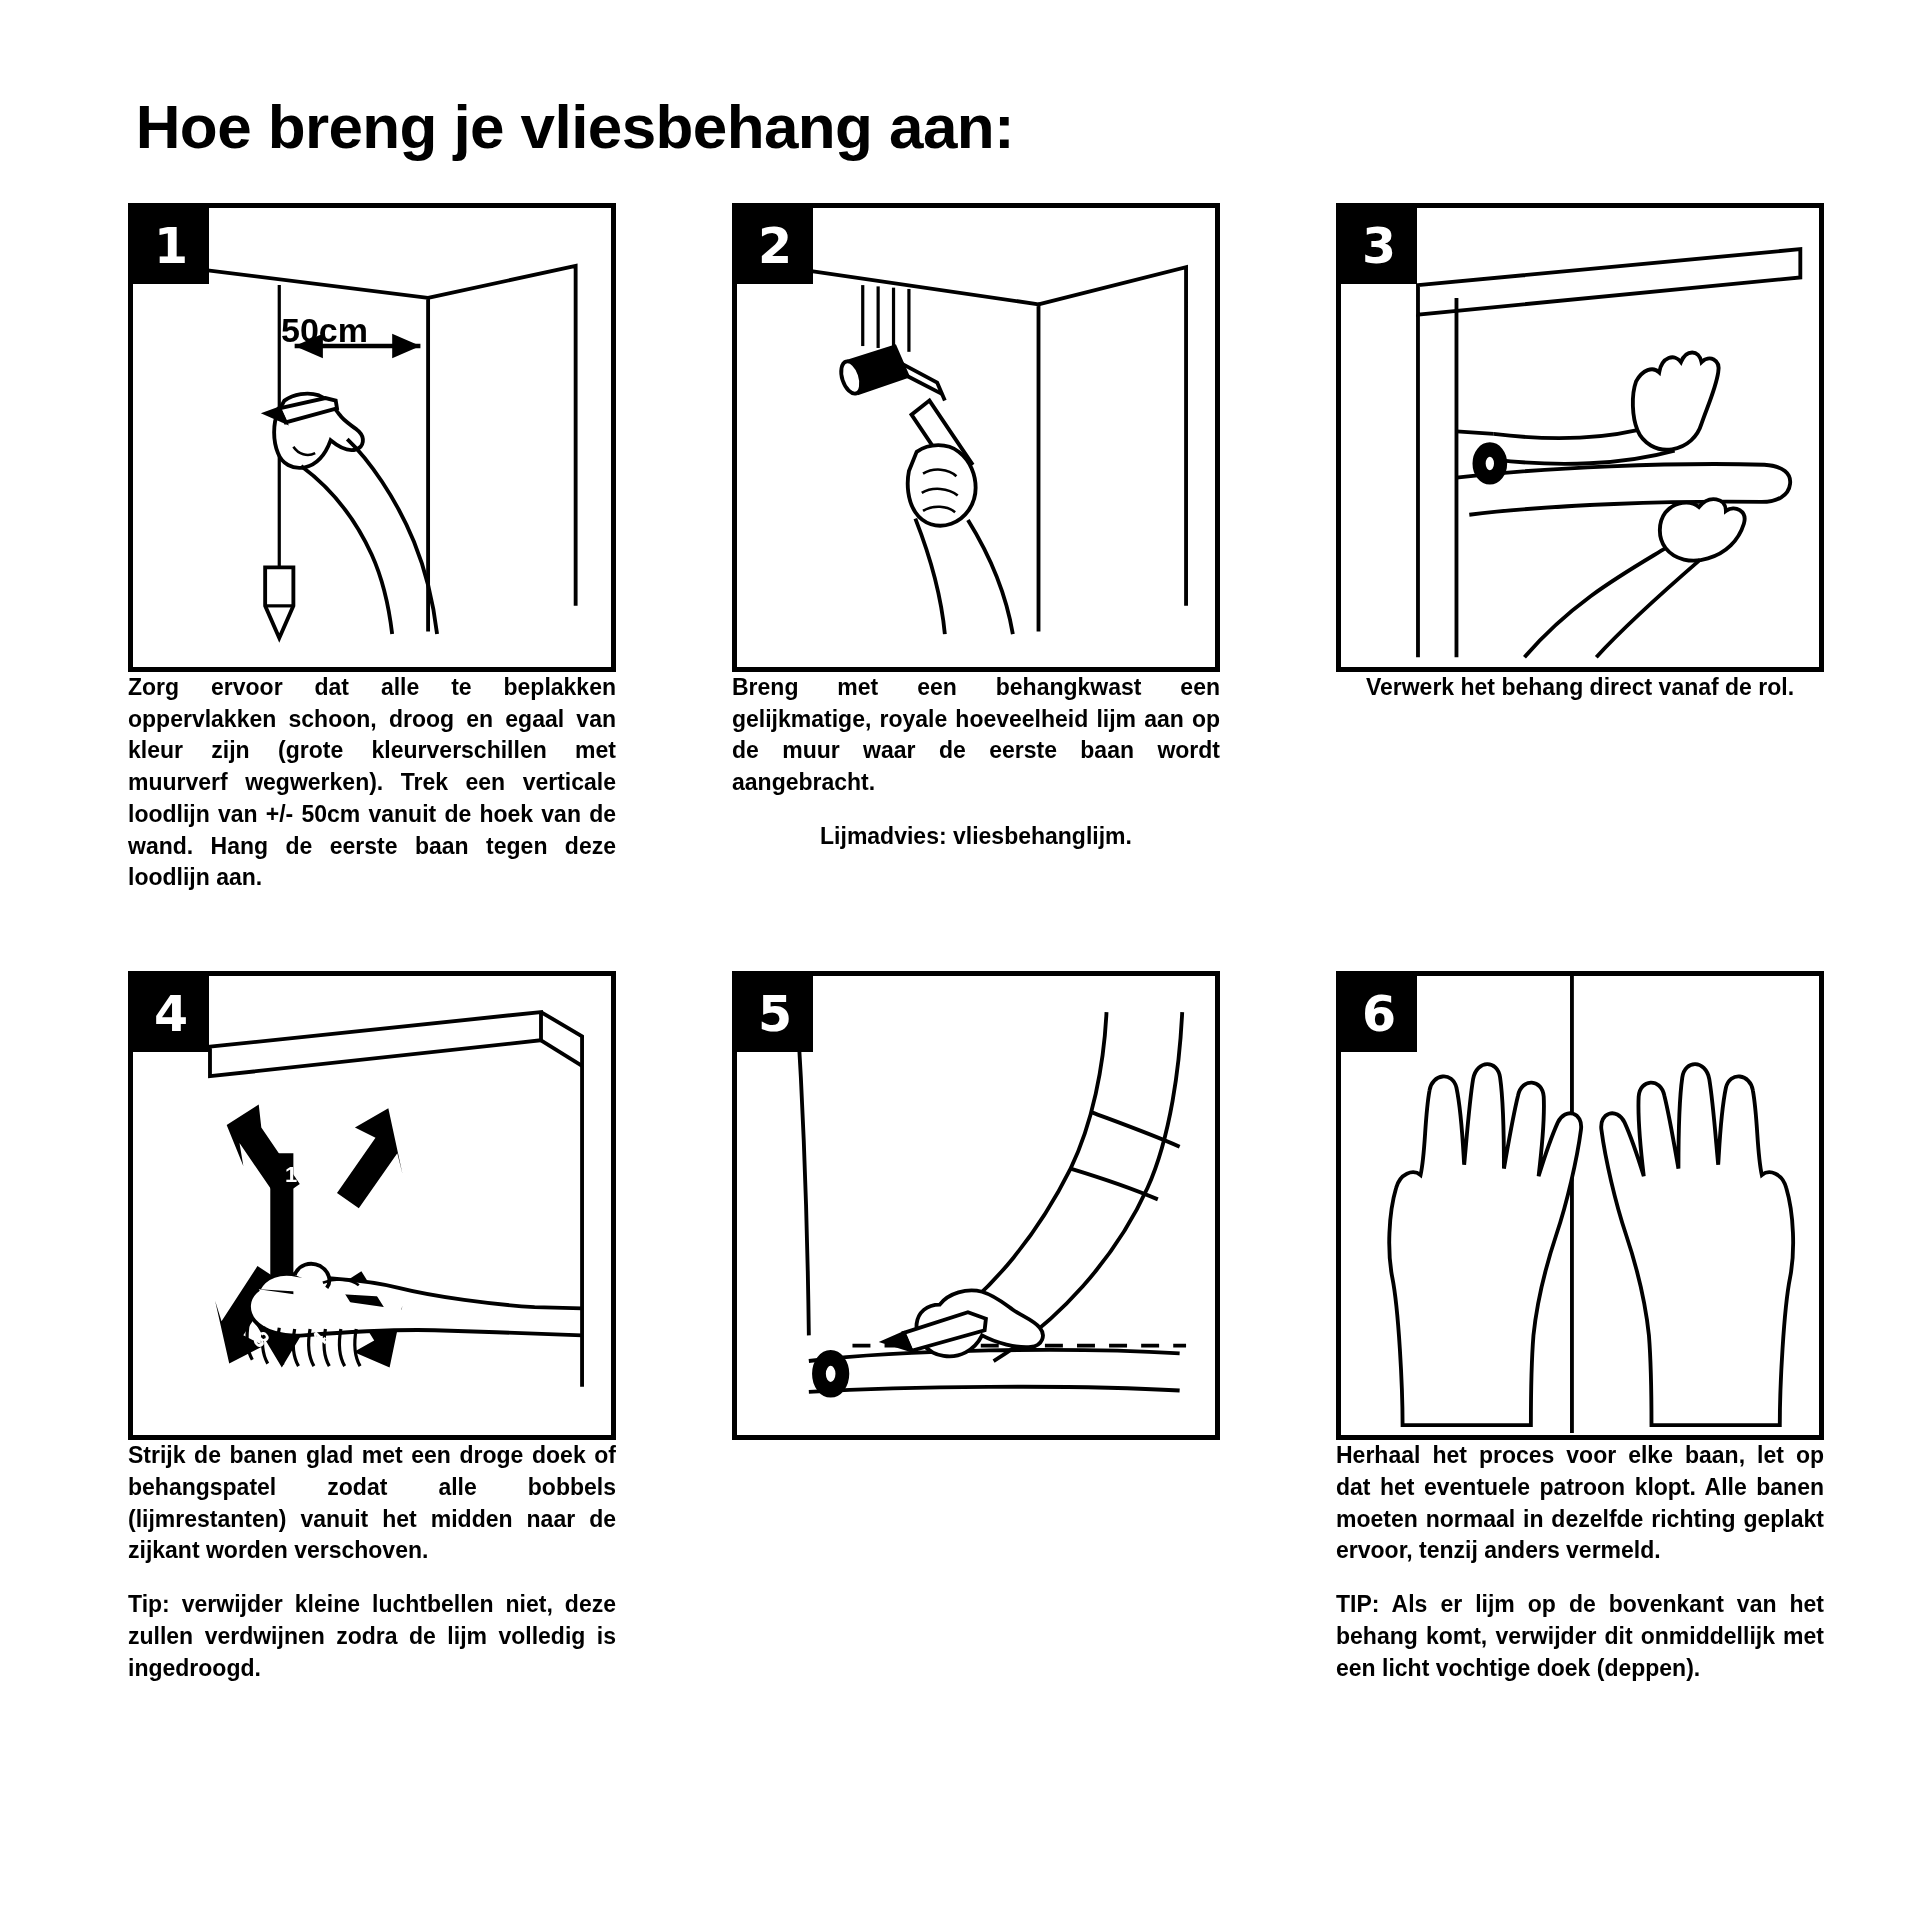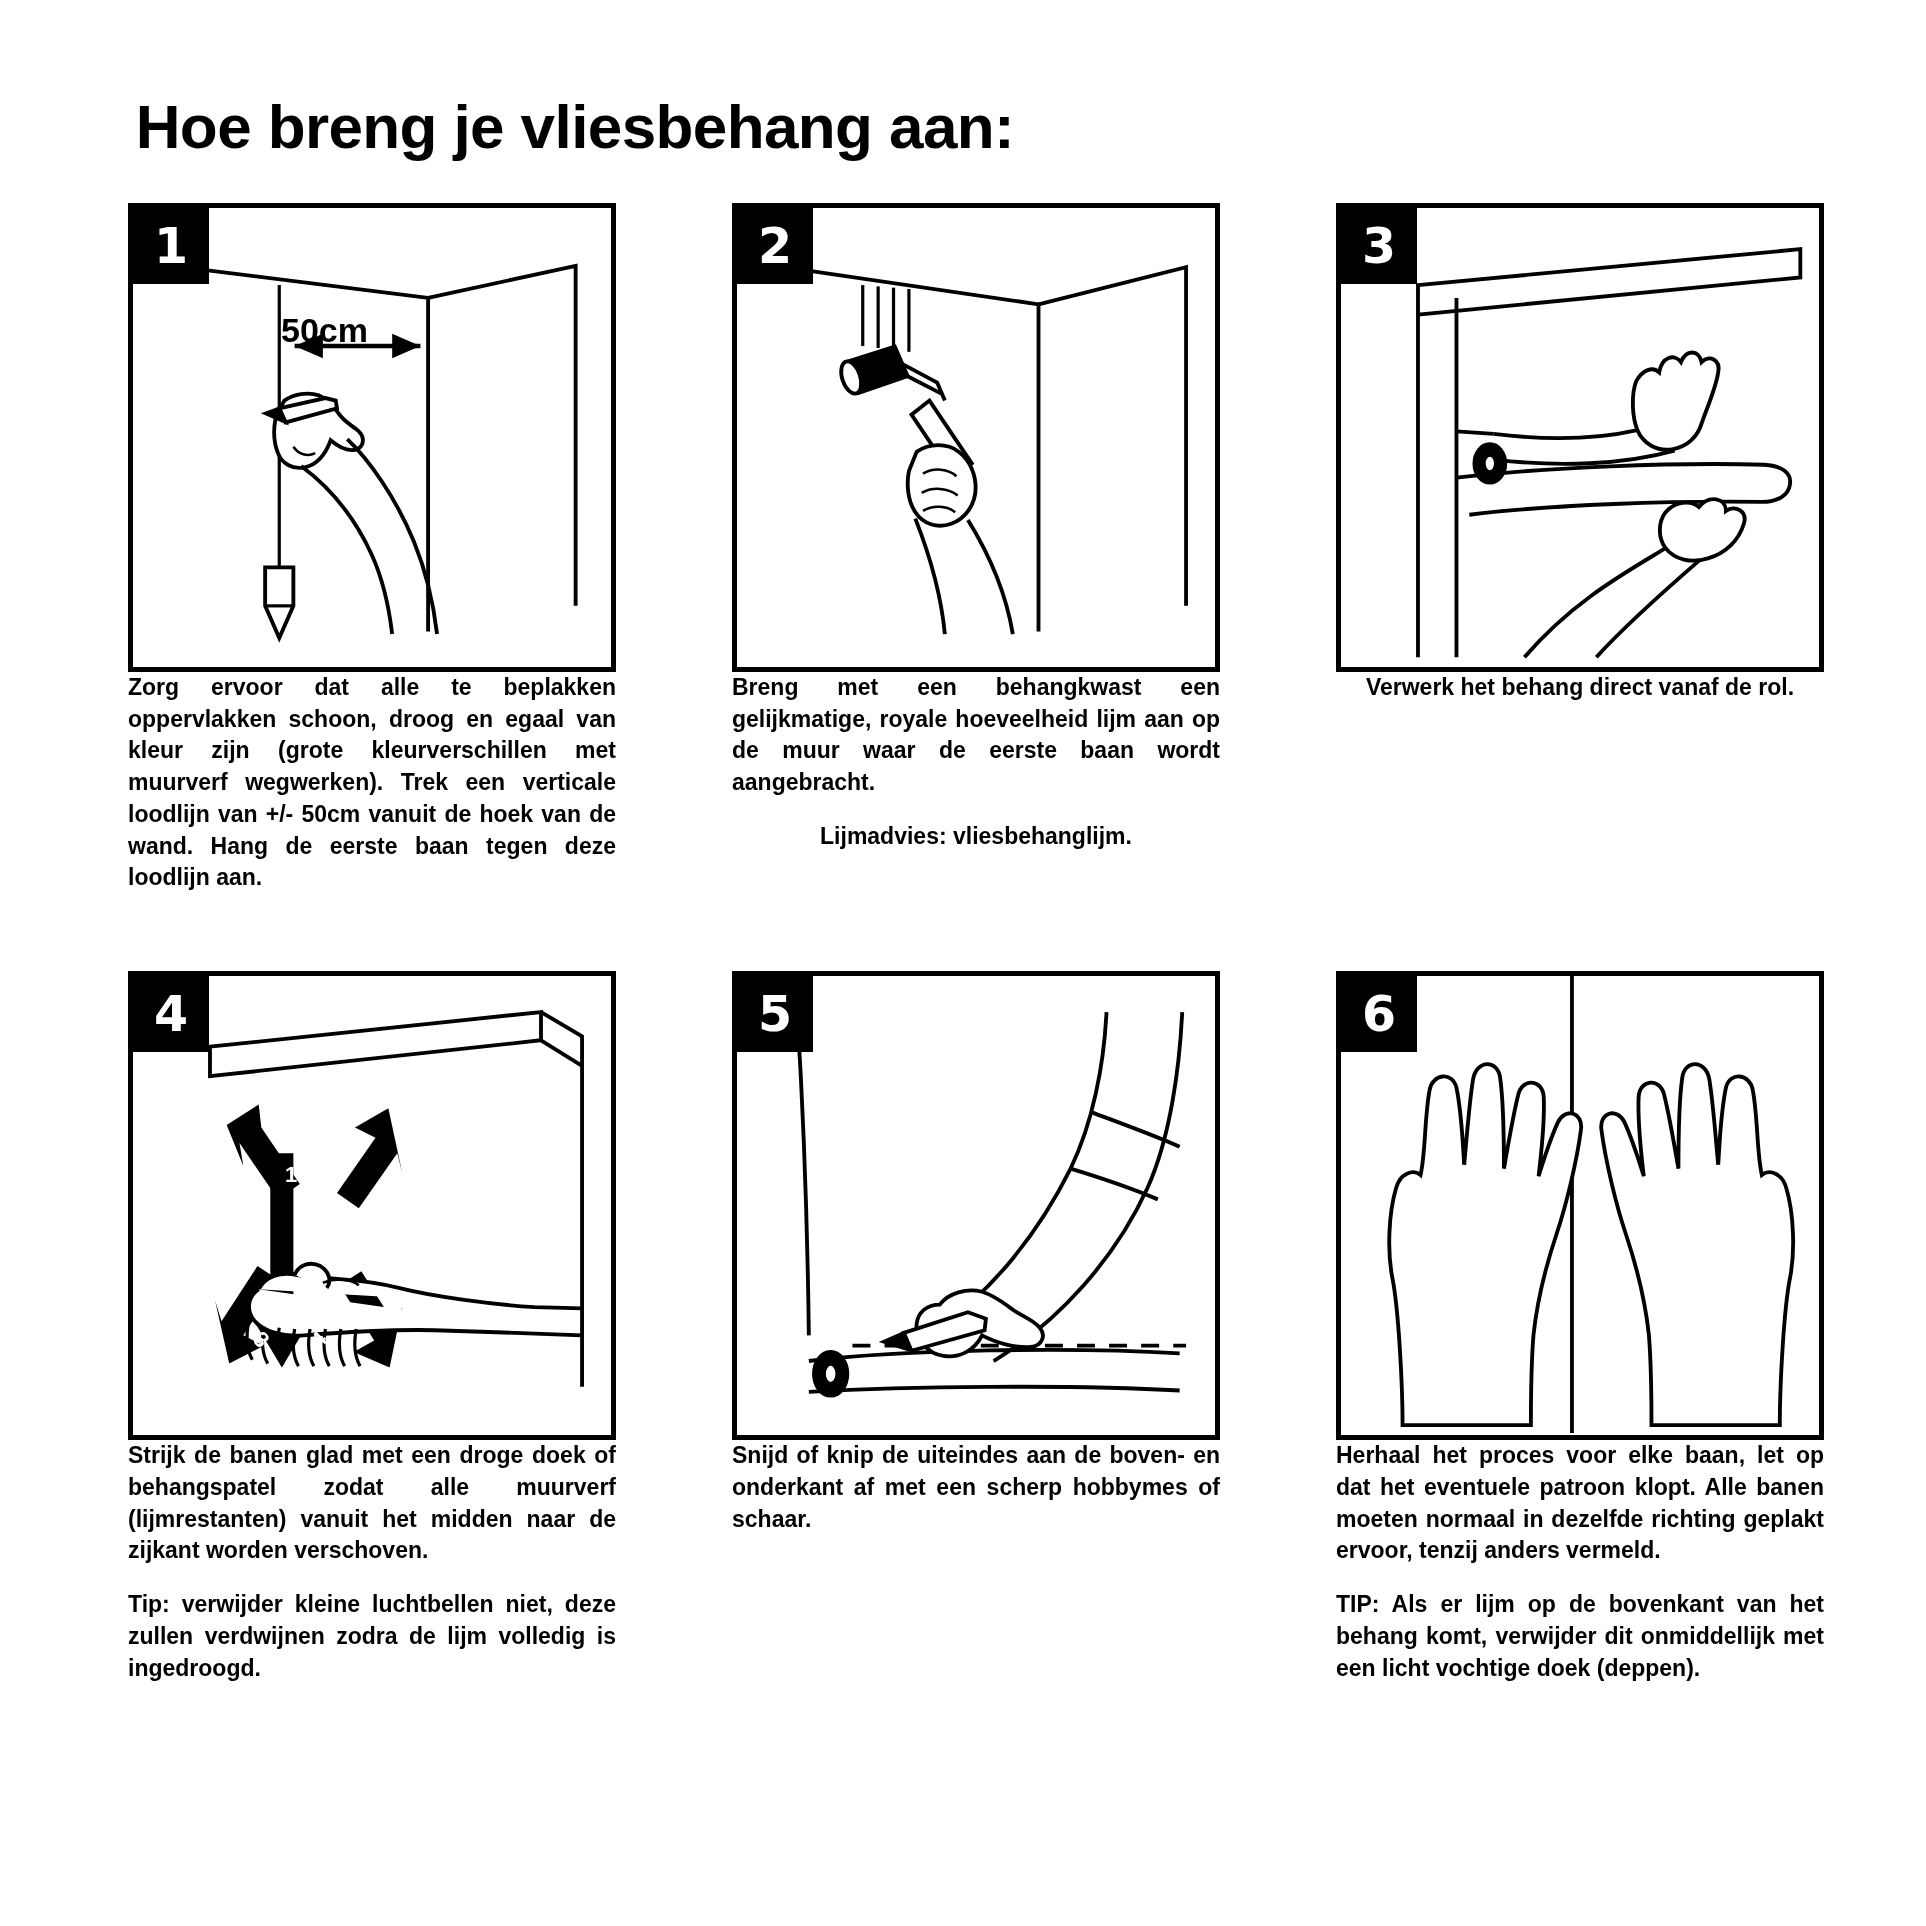--- a/index.html
+++ b/index.html
@@ -213,21 +213,21 @@
           <path d="M348 550 C344 572 346 594 354 608" stroke-width="5"></path>
         </svg>
         <div class="badge">4</div>
         <div style="position:absolute;left:152px;top:186px;color:#fff;font-size:22px;font-weight:bold;">1</div>
         <div style="position:absolute;left:117px;top:193px;color:#fff;font-size:22px;font-weight:bold;transform:rotate(-45deg);">2</div>
         <div style="position:absolute;left:122px;top:351px;color:#fff;font-size:22px;font-weight:bold;transform:rotate(45deg);">3</div>
         <div style="position:absolute;left:180px;top:351px;color:#fff;font-size:22px;font-weight:bold;transform:rotate(-45deg);">4</div>
         <div style="position:absolute;left:184px;top:193px;color:#fff;font-size:22px;font-weight:bold;transform:rotate(45deg);">5</div>
       </div>
       <div class="caption">
-        <p>Strijk de banen glad met een droge doek of behangspatel zodat alle muurverf (lijmrestanten) vanuit het midden naar de zijkant worden verschoven.</p>
+        <p>Strijk de banen glad met een droge doek of behangspatel zodat alle bobbels (lijmrestanten) vanuit het midden naar de zijkant worden verschoven.</p>
         <p>Tip: verwijder kleine luchtbellen niet, deze zullen verdwijnen zodra de lijm volledig is ingedroogd.</p>
       </div>
     </div>
 
     <div class="cell">
       <div class="panel">
         <svg width="476" height="457" viewBox="0 0 742 712" fill="none" stroke="#000" stroke-width="5">
 
           <path d="M94 60 C104 220 110 400 112 560" stroke-width="6"></path>
           <path d="M142 56 C152 220 158 400 160 560" stroke-width="0"></path>
@@ -245,23 +245,20 @@
           <path d="M520 300 C566 314 614 330 656 348" stroke-width="6"></path>
           <path d="M552 212 C600 230 650 248 690 266" stroke-width="6"></path>
 
           <path d="M316 512 C330 494 358 486 382 492 C402 498 416 510 430 520 C444 530 462 536 472 548 C482 560 476 576 458 578 C436 580 404 572 382 560 C370 584 346 596 322 592 C296 588 278 566 280 542 C282 524 296 512 316 512 Z" fill="#fff" stroke-width="6"></path>
 
           <path d="M260 556 L360 524 L388 534 L386 552 L272 584 Z" fill="#fff" stroke-width="6"></path>
           <path d="M260 556 L228 570 L272 584 Z" fill="#000" stroke-width="5"></path>
         </svg>
         <div class="badge">5</div>
       </div>
-      <div class="caption">
-        <p>Snijd of knip de uiteindes aan de boven- en onderkant af met een scherp hobbymes of schaar.</p>
-      </div>
     </div>
 
     <div class="cell">
       <div class="panel">
         <svg width="476" height="457" viewBox="0 0 742 712" fill="none" stroke="#000" stroke-width="5">
 
           <line x1="360" y1="0" x2="360" y2="712" stroke-width="6"></line>
 
           <path d="M80 470 C72 430 74 370 86 330 C92 308 112 300 124 310 C132 274 130 222 138 178 C142 152 174 148 180 174 C188 212 190 262 192 294 C196 252 200 196 206 160 C212 130 244 130 248 158 C254 200 254 258 254 300 C260 266 268 218 276 186 C282 158 314 160 316 188 C318 228 312 278 308 312 C316 286 328 250 338 228 C350 204 378 212 374 240 C368 286 352 354 336 402 C320 450 306 502 300 560 C296 610 296 660 296 700 L96 700 C96 640 90 520 80 470 Z" fill="#fff" stroke-width="6"></path>
 

